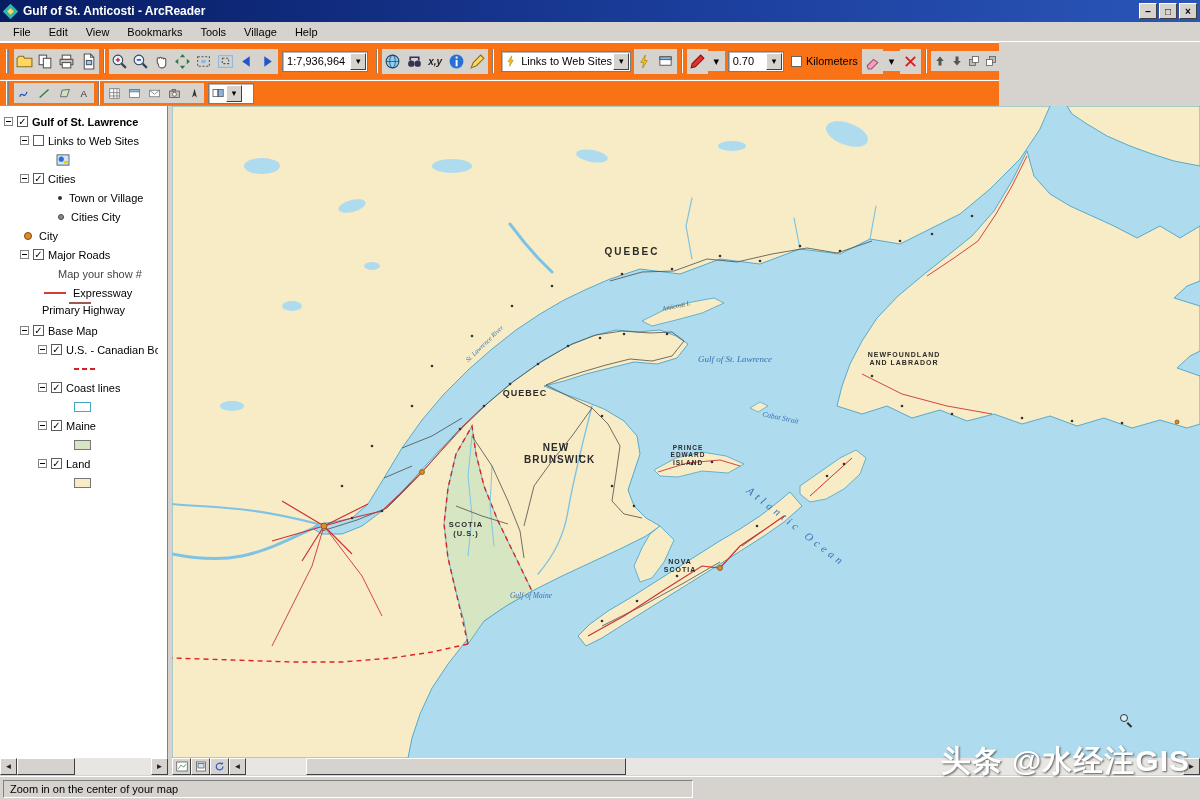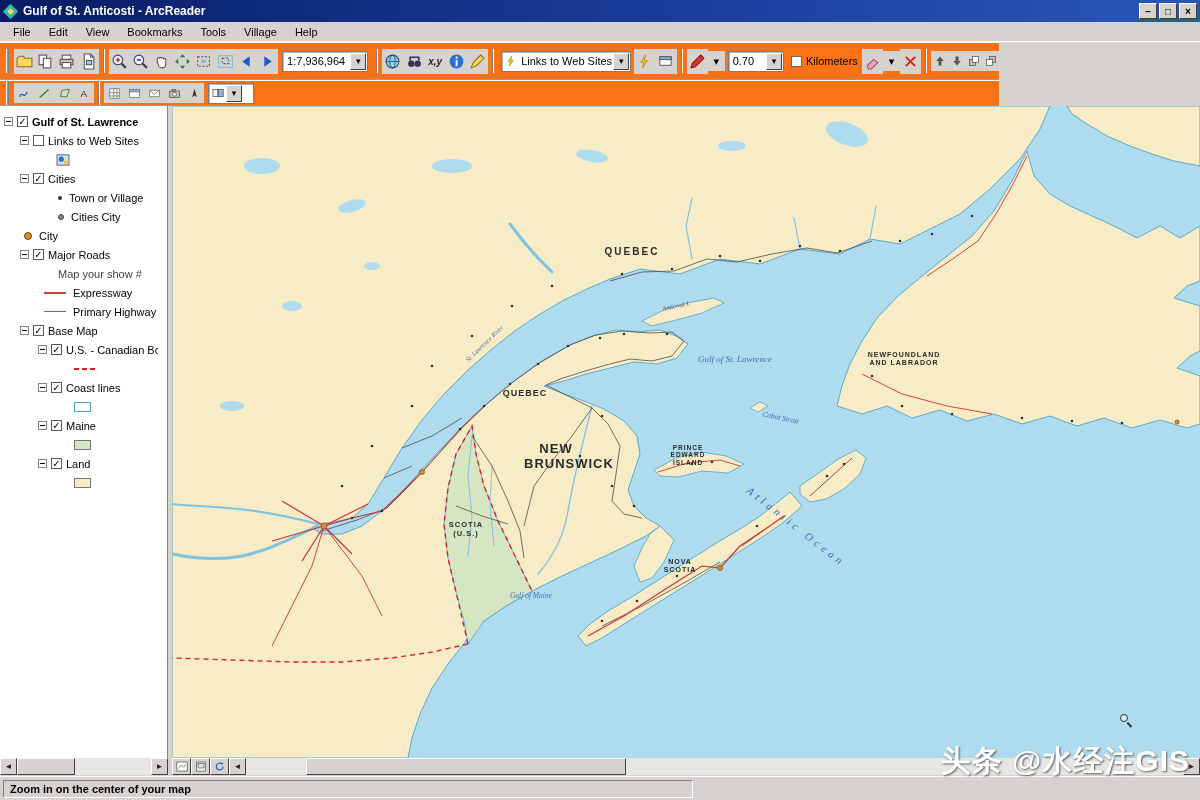--- a/index.html
+++ b/index.html
@@ -70,21 +70,21 @@
   .sb-track { background:#e8e6e2; height:17px; position:relative; }
   .sb-thumb { position:absolute; top:0; height:17px; background:#d6d3ce; border:1px solid; border-color:#fff #404040 #404040 #fff; }
   .viewbtn { width:19px; height:17px; background:#d6d3ce; border:1px solid; border-color:#fff #404040 #404040 #fff;
     display:flex; align-items:center; justify-content:center; }
 
   
   .statusbar { position:absolute; left:0; top:776px; width:1200px; height:24px; background:#d6d3ce;
     display:flex; align-items:center; border-top:1px solid #fff; }
   .status-cell { height:18px; display:flex; align-items:center; padding:0 6px;
     border:1px solid; border-color:#808080 #fff #fff #808080; margin-left:3px; }
-  .status-msg { width:690px;font-weight:bold; }
+  .status-msg { width:690px; }
   .status-coords { width:370px; }
 
   .watermark { position:absolute; right:10px; bottom:18px; font-size:30px; font-weight:bold; color:#fff;
     text-shadow:1px 1px 2px rgba(60,60,60,.8); z-index:50; letter-spacing:1px; }
 
   svg text { font-family:"Liberation Sans", sans-serif; }
 </style>
 </head>
 <body>
 
@@ -434,21 +434,21 @@
       </span>
     <span>Major Roads</span>
   </div>
   <div class="toc-row" style="padding-left:58px;">
     <span class="graytext">Map your show #</span>
   </div>
   <div class="toc-row" style="padding-left:44px;">
     <span class="sym-line" style="background:#d43c3c;"></span>
     <span>Expressway</span>
   </div>
-  <div class="toc-row" style="padding-left:44px;">
+  <div class="toc-row" style="flex-direction:column;">
     <span class="sym-line" style="background:#9a5a52;height:1.5px;"></span>
     <span>Primary Highway</span>
   </div>
 
   <div class="toc-row" style="padding-left:20px;">
     <span class="exp"></span>
     <span class="cb">
         <span>✓</span>
       </span>
     <span>Base Map</span>
@@ -637,21 +637,21 @@
       <circle cx="152" cy="420" r="3" fill="#e08a28" stroke="#7a4a10" stroke-width="0.7"></circle>
       <circle cx="250" cy="366" r="2.5" fill="#e08a28" stroke="#7a4a10" stroke-width="0.7"></circle>
       <circle cx="548" cy="462" r="2.5" fill="#e08a28" stroke="#7a4a10" stroke-width="0.7"></circle>
       <circle cx="1005" cy="316" r="2" fill="#e08a28" stroke="#7a4a10" stroke-width="0.7"></circle>
     </g>
   </svg>
 
   
   <div class="ml prov" style="left:425px; top:140px; width:70px; font-size:10px; letter-spacing:2px;">QUEBEC</div>
   <div class="ml prov" style="left:318px; top:282px; width:70px; font-size:9px;">QUEBEC</div>
-  <div class="ml prov" style="left:352px; top:336px; width:64px; font-size:13px;">NEW BRUNSWICK</div>
+  <div class="ml prov" style="left:352px; top:336px; width:64px; font-size:10px;">NEW BRUNSWICK</div>
   <div class="ml prov" style="left:268px; top:415px; width:52px; font-size:7.5px;">SCOTIA (U.S.)</div>
   <div class="ml prov" style="left:487px; top:338px; width:58px; font-size:6.5px;">PRINCE EDWARD ISLAND</div>
   <div class="ml prov" style="left:480px; top:452px; width:56px; font-size:7px;">NOVA SCOTIA</div>
   <div class="ml prov" style="left:690px; top:245px; width:84px; font-size:7px;">NEWFOUNDLAND AND LABRADOR</div>
   <div class="ml water-lbl" style="left:524px; top:248px; width:78px; font-size:9px;">Gulf of St. Lawrence</div>
   <div class="ml water-lbl" style="left:580px; top:378px; font-size:11px; letter-spacing:4px; transform:rotate(38deg); transform-origin:left top; white-space:nowrap;">Atlantic Ocean</div>
   <div class="ml water-lbl" style="left:590px; top:308px; font-size:7.5px; transform:rotate(12deg); white-space:nowrap;">Cabot Strait</div>
   <div class="ml water-lbl" style="left:336px; top:486px; width:46px; font-size:7.5px;">Gulf of Maine</div>
   <div class="ml water-lbl" style="left:490px; top:196px; font-size:6.5px; transform:rotate(-12deg); white-space:nowrap; color:#555;">Anticosti I.</div>
   <div class="ml water-lbl" style="left:292px; top:252px; font-size:6.5px; transform:rotate(-44deg); transform-origin:left top; white-space:nowrap;">St. Lawrence River</div>

